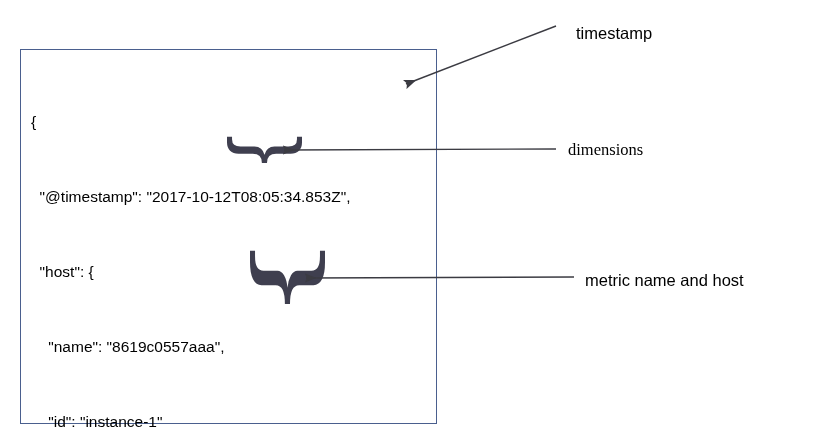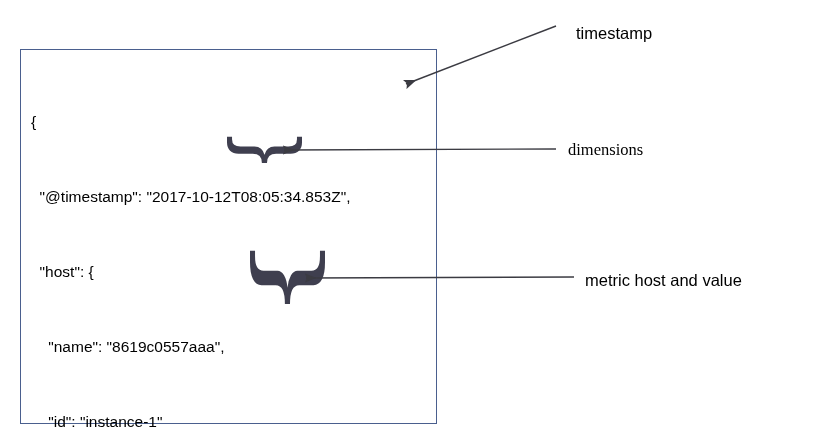--- a/index.html
+++ b/index.html
@@ -125,15 +125,15 @@
 
     <line x1="556" y1="149" x2="284" y2="150" stroke="#3b3b42" stroke-width="1.3" marker-end="url(#arrowhead)"></line>
 
     <line x1="574" y1="277" x2="306" y2="278" stroke="#3b3b42" stroke-width="1.3" marker-end="url(#arrowhead)"></line>
   </svg>
 
   <div class="annot-label" id="label-timestamp">timestamp</div>
 
   <div class="annot-label" id="label-dimensions">dimensions</div>
 
-  <div class="annot-label" id="label-metric">metric host and value</div>
+  <div class="annot-label" id="label-metric">metric name and host</div>
 
 </div>
 
 </body></html>

